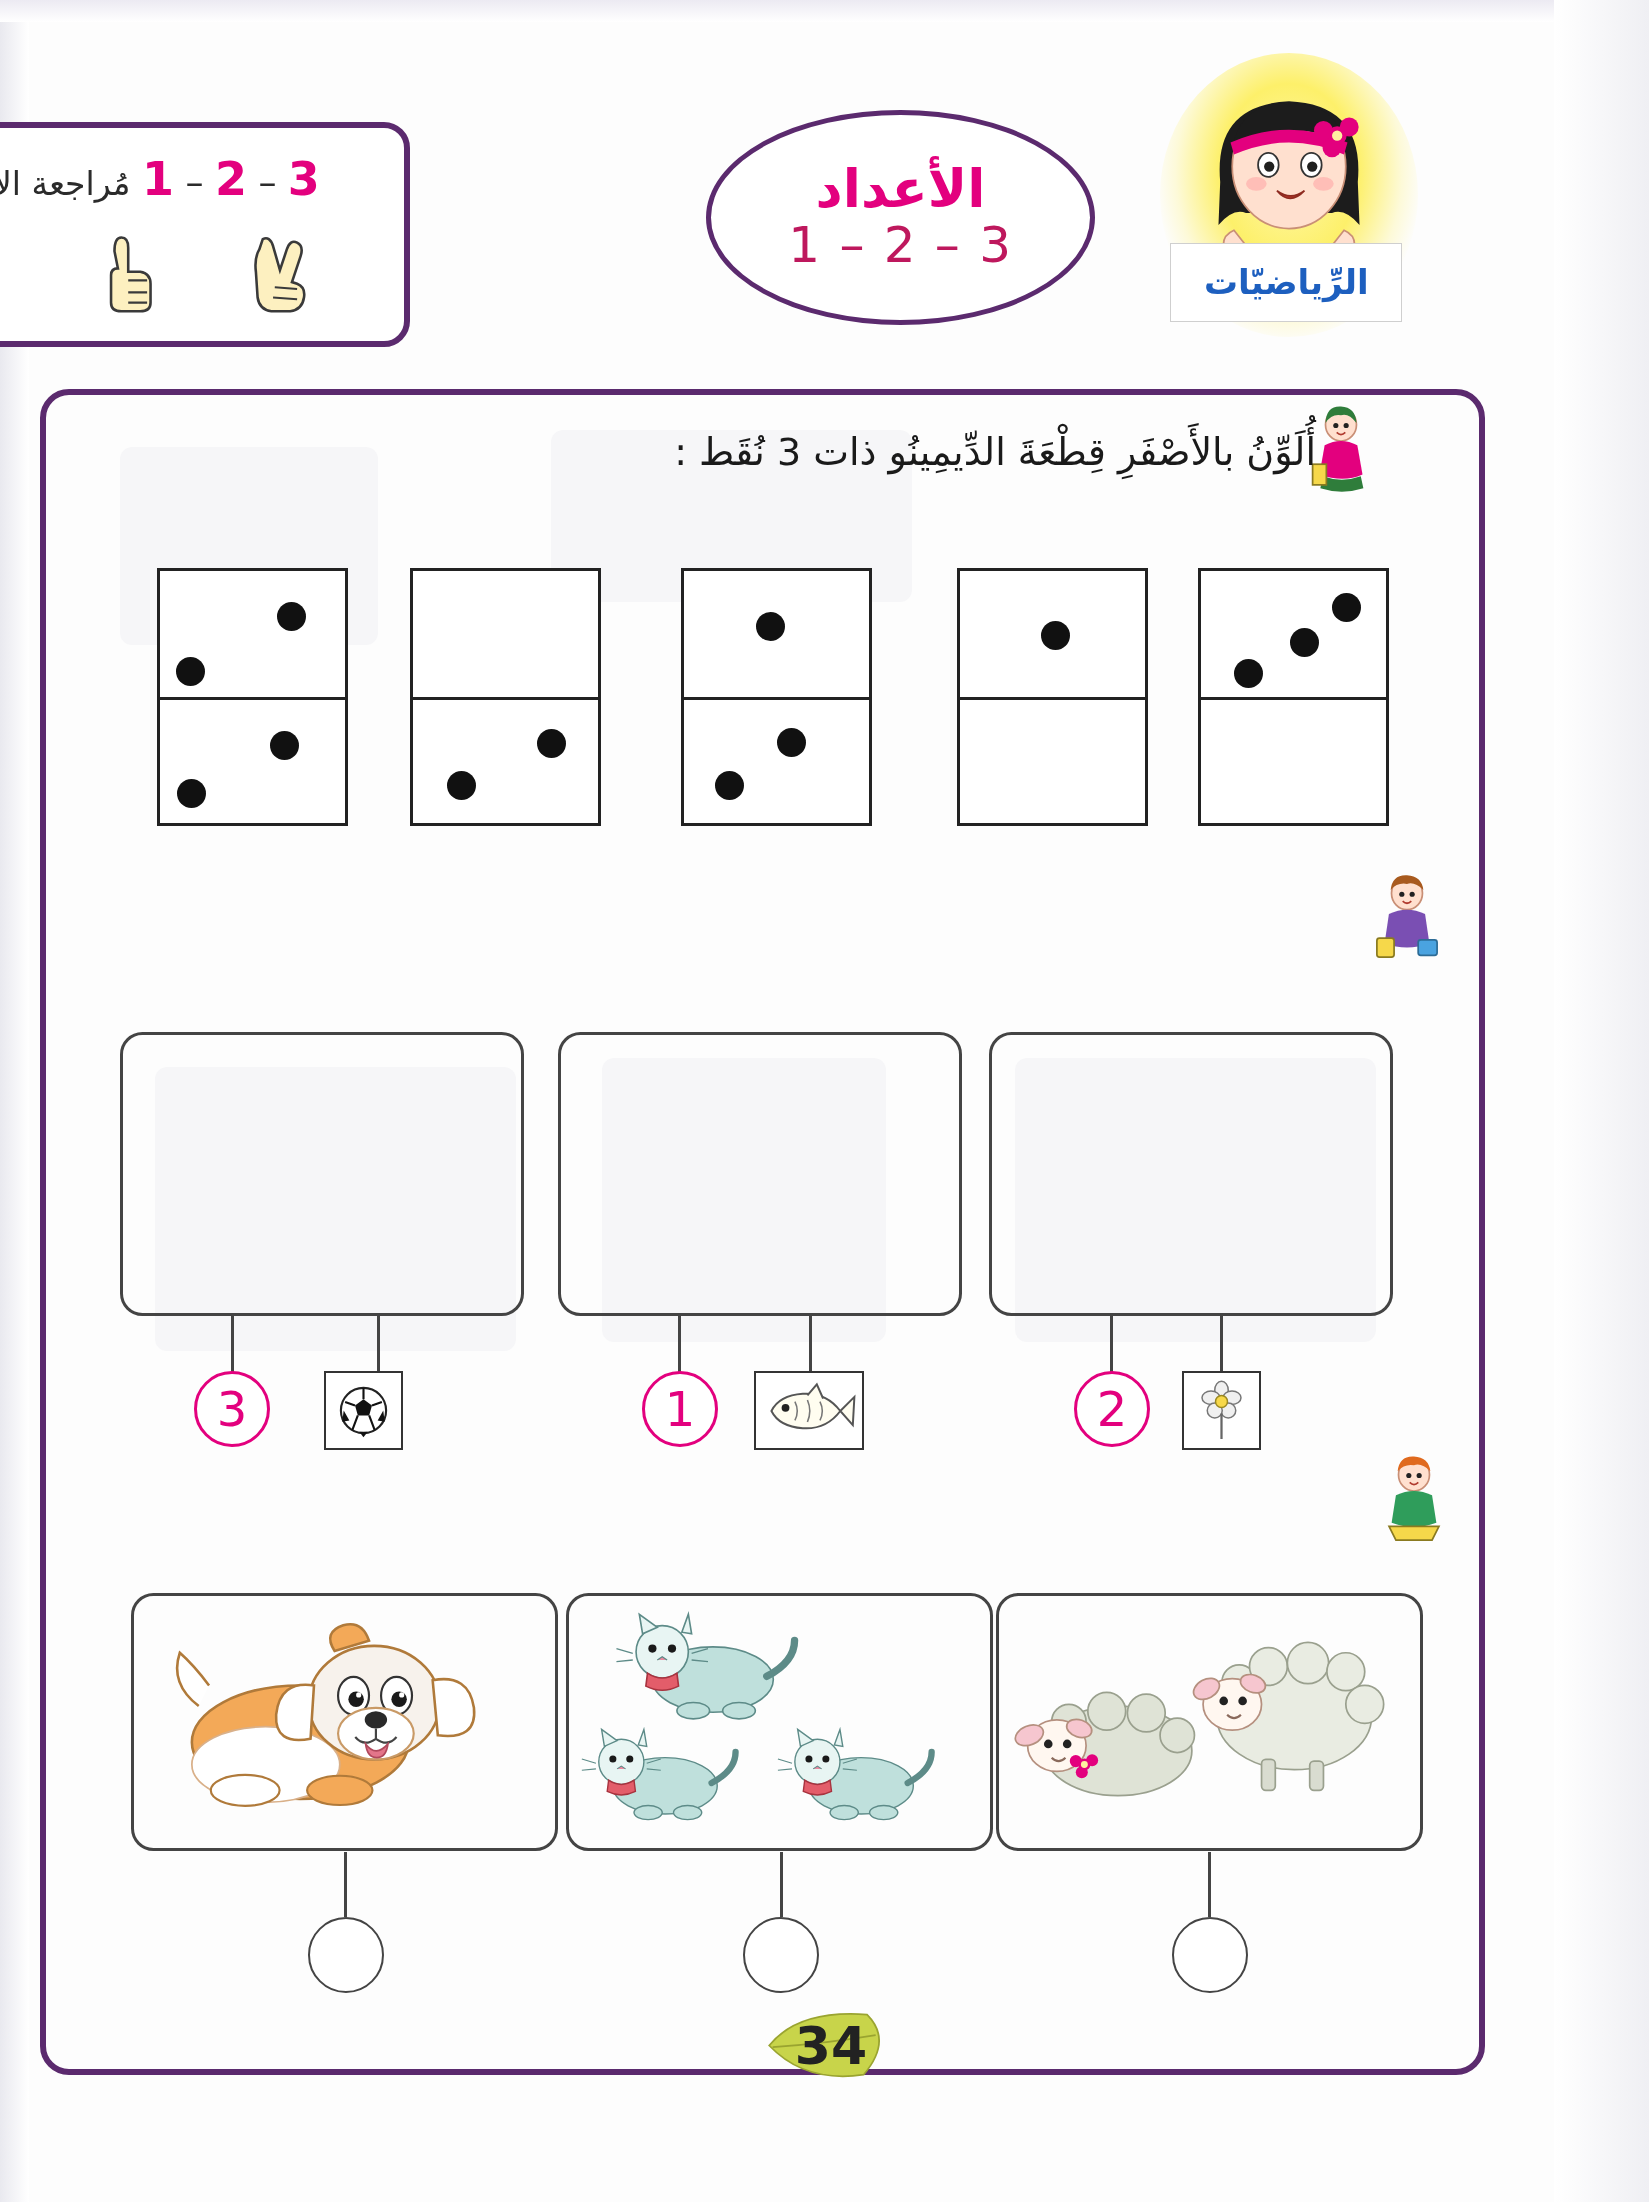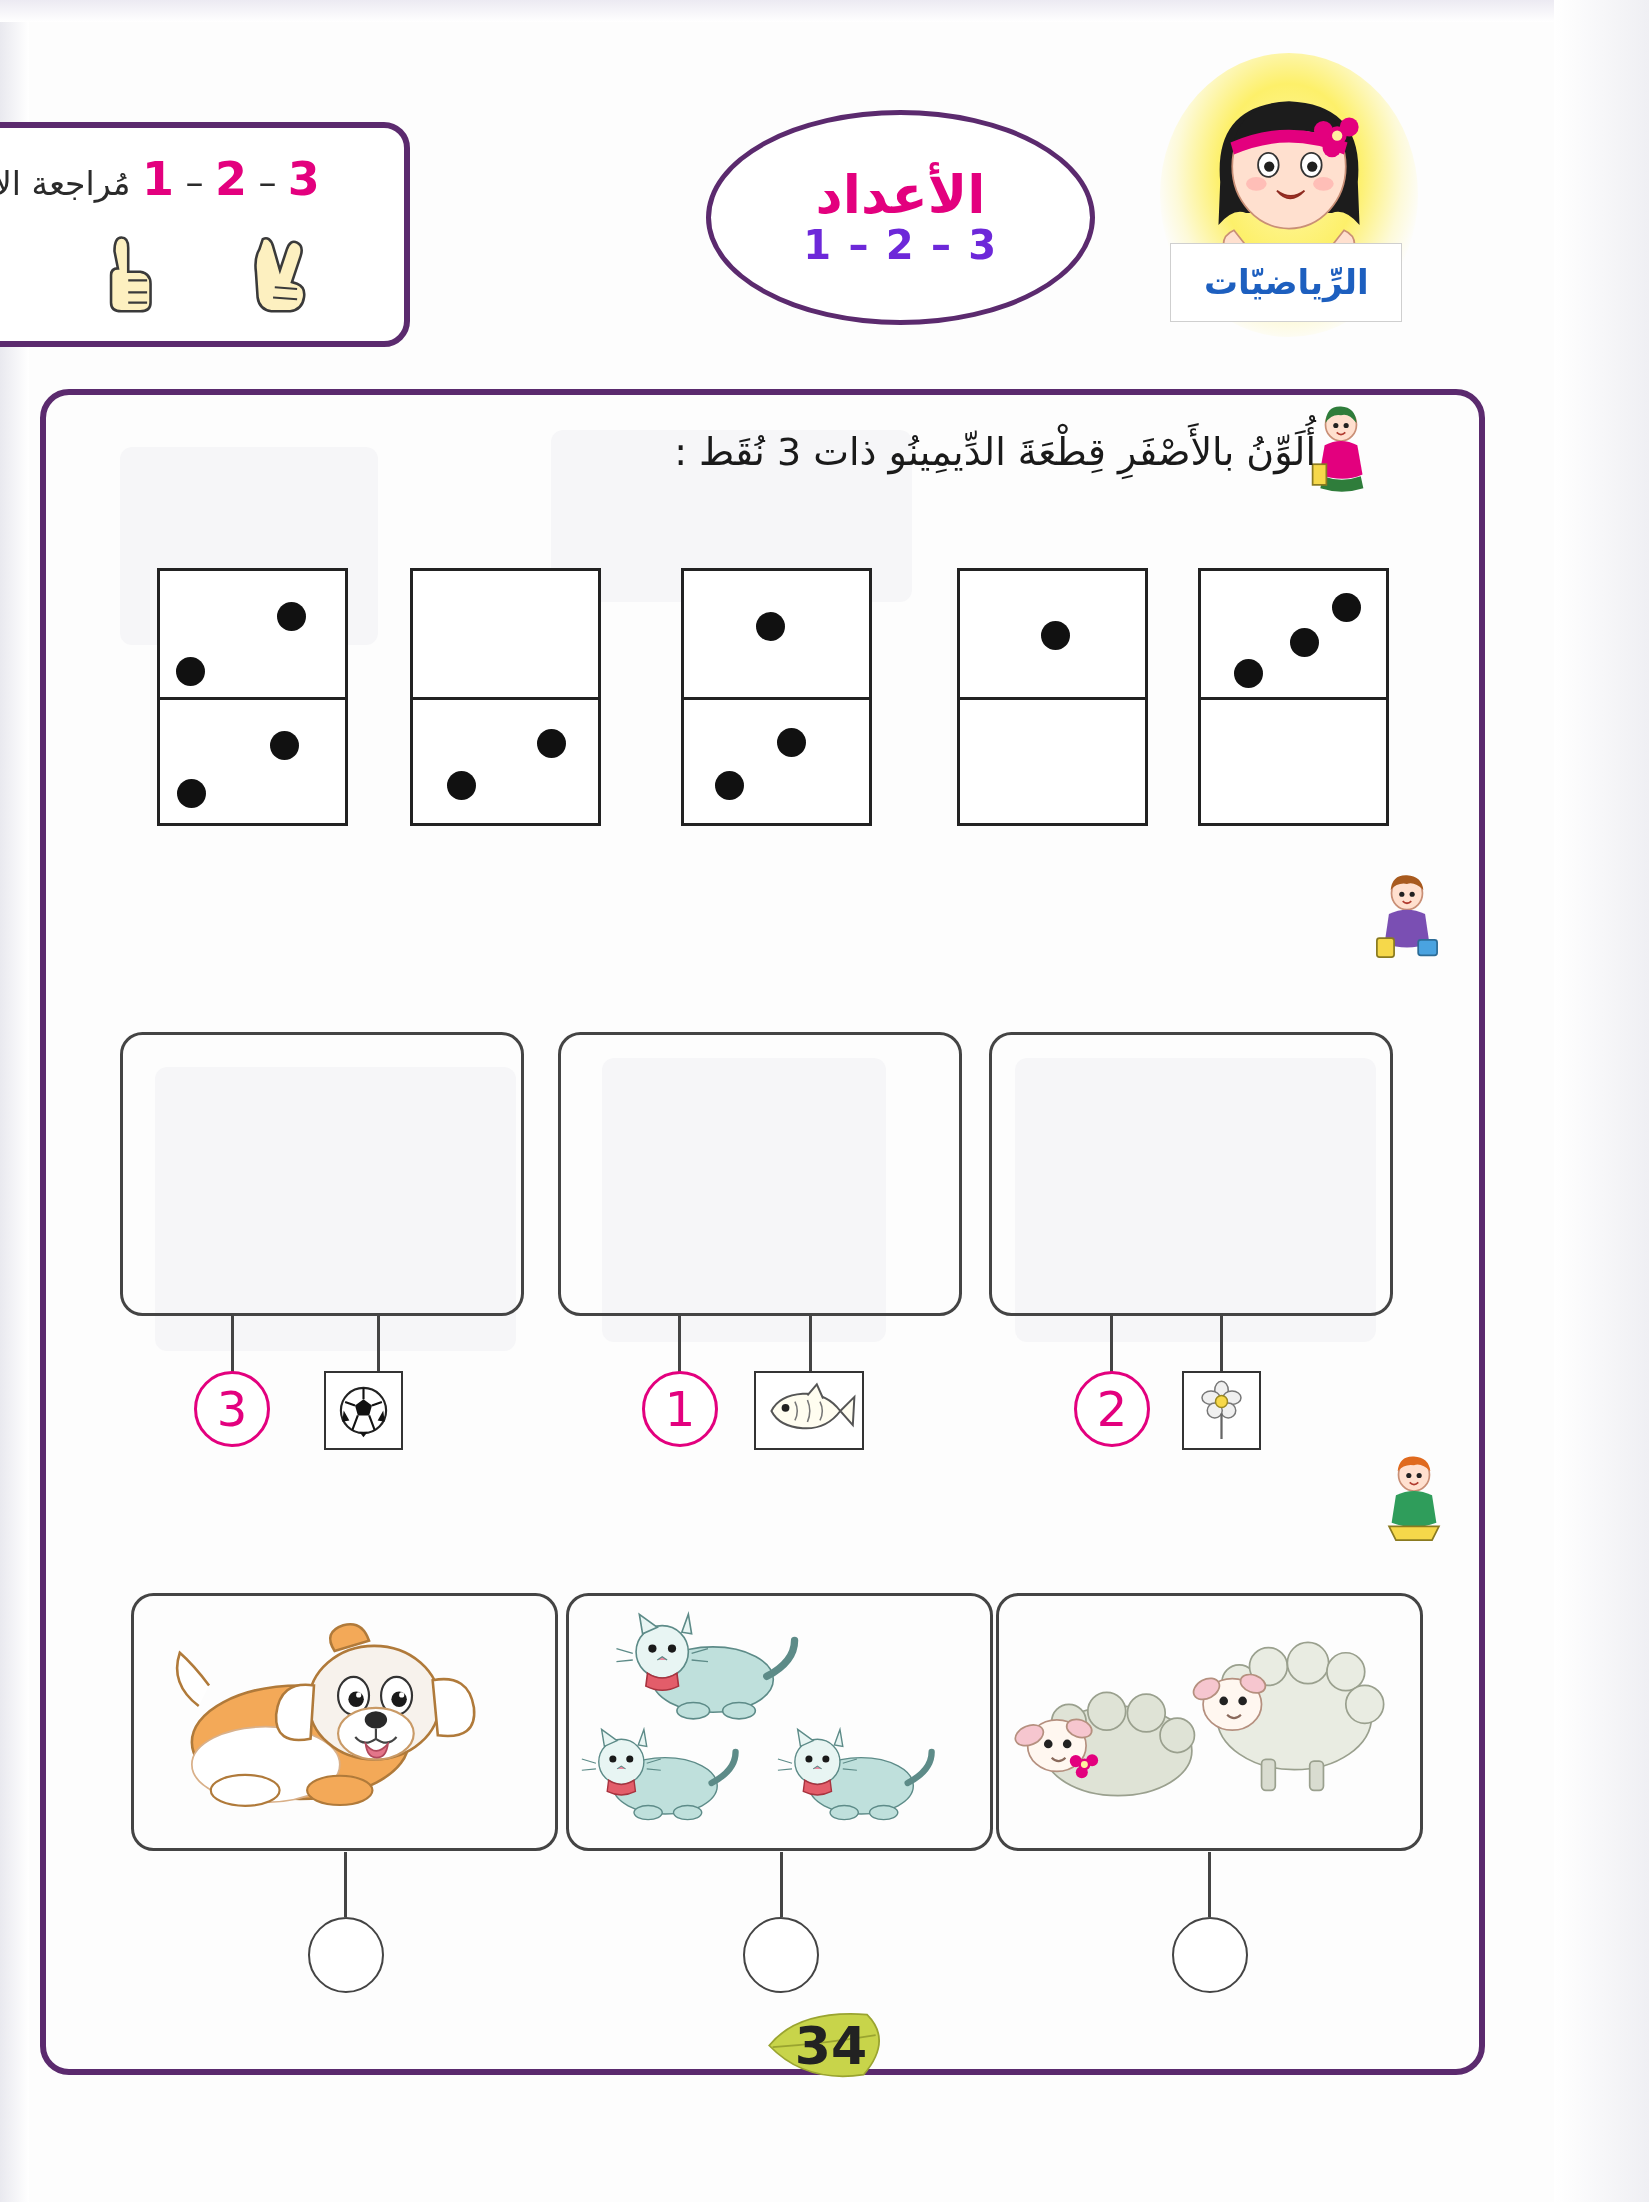--- a/index.html
+++ b/index.html
@@ -94,23 +94,23 @@
     align-items: center;
     justify-content: center;
   }
   .title-ellipse .l1 {
     font-size: 53px;
     color: #e3007e;
     font-weight: bold;
     line-height: 1.05;
   }
   .title-ellipse .l2 {
-    font-size: 40px;
-    color: #6d28d9;
-    font-weight: bold;
+    font-size: 50px;
+    color: #be185d;
+    font-weight: normal;
     letter-spacing: 1.7px;
     direction: ltr;
   }
 
   .mascot-box {
     position: absolute;
     left: 1160px;
     top: 53px;
     width: 258px;
     height: 284px;

